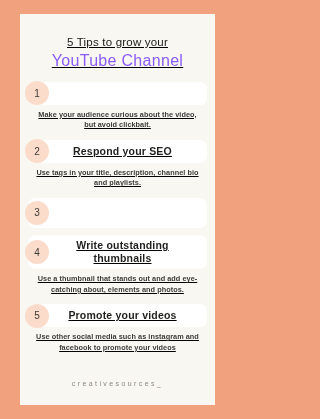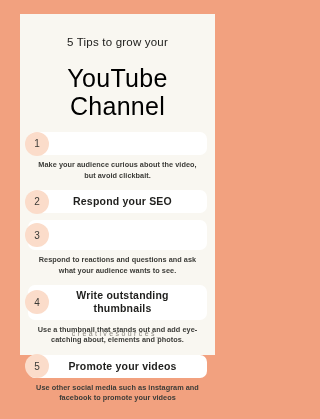--- a/index.html
+++ b/index.html
@@ -6,40 +6,41 @@
   html, body {
     width:236px; height:419px;
     font-family:"Liberation Sans", sans-serif;
     overflow:hidden;
   }
   body { background:#F2A17F; }
 
   .frame {
     position:absolute;
     left:20px; top:14px;
-    width:195px; height:341px;
+    width:195px; height:391px;
     background:#F9F7F1;
+    text-decoration:underline;
   }
 
   .header {
     padding-top:22px;
     text-align:center;
   }
   .title-small {
     font-size:11.5px;
     color:#20201E;
     letter-spacing:0.2px;
     font-weight:400;
   }
   .title-large {
-    font-size:25px;
-    color:#000000;
+    font-size:16px;
+    color:#8b5cf6;
     letter-spacing:0.3px;
     font-weight:400;
-    margin-top:17px;
+    margin-top:4px;
     line-height:1.1;
   }
 
   .tips {
     margin-top:12px;
     padding:0 8px;
   }
 
   .tip { position:relative; margin-bottom:7px; }
 
@@ -117,26 +118,26 @@
         <div class="card">
           <div class="num-circle">1</div>
         </div>
         <div class="desc">Make your audience curious about the video, but avoid clickbait.</div>
       </div>
       <div class="tip">
         <div class="card">
           <div class="num-circle">2</div>
           <div class="card-title">Respond your SEO</div>
         </div>
+        <div class="desc">Use tags in your title, description, channel bio and playlists.</div>
       </div>
       <div class="tip">
         <div class="card two-line">
           <div class="num-circle">3</div>
         </div>
-        <div class="desc">Respond to reactions and questions and ask what your audience wants to see.</div>
       </div>
       <div class="tip">
         <div class="card two-line">
           <div class="num-circle">4</div>
           <div class="card-title">Write outstanding thumbnails</div>
         </div>
         <div class="desc">Use a thumbnail that stands out and add eye-catching about, elements and photos.</div>
       </div>
       <div class="tip">
         <div class="card">

